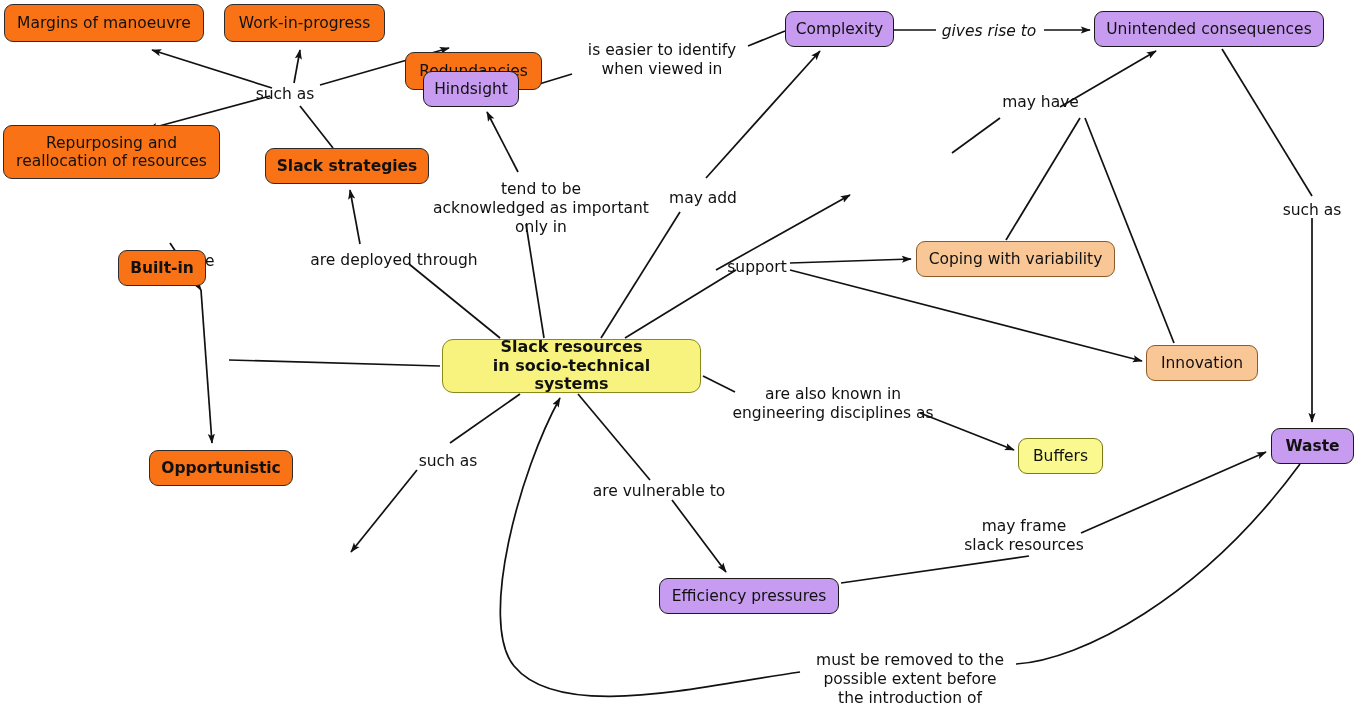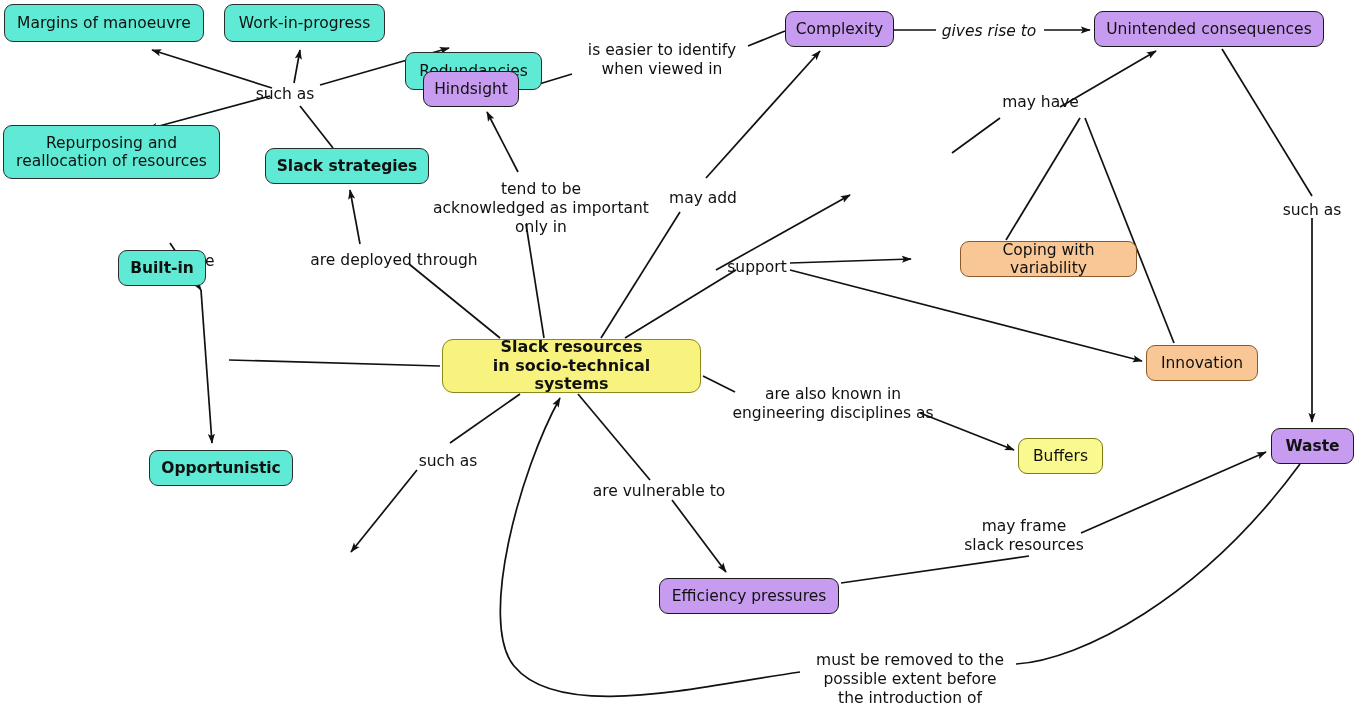--- a/index.html
+++ b/index.html
@@ -34,21 +34,21 @@
     text-align: center;
     border-radius: 9px;
     border: 1.6px solid #222;
     font-size: 15.5px;
     line-height: 1.18;
     color: #111;
     padding: 4px 10px;
     white-space: pre-line;
     z-index: 5;
   }
-  .node.green  { background: #5eead4; border-color: #2c2c2c; }
+  .node.green  { background: #f97316; border-color: #2c2c2c; }
   .node.purple { background: #c79cf0; border-color: #1a1a1a; }
   .node.orange { background: #f9c795; border-color: #8a5a2a; }
   .node.yellow { background: #f9f98f; border-color: #7a7a16; }
   .node.bold   { font-weight: bold; }
   .node.center {
     background: #f7f37e;
     border-color: #8a8a1a;
     font-weight: bold;
     font-size: 16px;
     border-width: 1.8px;
@@ -144,21 +144,21 @@
   <div class="node purple" style="left:785px;top:11px;width:109px;height:36px;">Complexity</div>
 
   <div class="node purple" style="left:1094px;top:11px;width:230px;height:36px;">Unintended consequences</div>
 
   <div class="node green" style="left:3px;top:125px;width:217px;height:54px;">Repurposing and
 reallocation of resources</div>
 
   <div class="node green bold" style="left:265px;top:148px;width:164px;height:36px;">Slack strategies</div>
 
 
-  <div class="node orange" style="left:960px;top:241px;width:177px;height:36px;">Coping with variability</div>
+  <div class="node orange" style="left:916px;top:241px;width:199px;height:36px;">Coping with variability</div>
 
   <div class="node green bold" style="left:118px;top:250px;width:88px;height:36px;">Built-in</div>
 
   <div class="node orange" style="left:1146px;top:345px;width:112px;height:36px;">Innovation</div>
 
   <div class="node center" style="left:442px;top:339px;width:259px;height:54px;">Slack resources
 in socio-technical systems</div>
 
   <div class="node yellow" style="left:1018px;top:438px;width:85px;height:36px;">Buffers</div>
 

